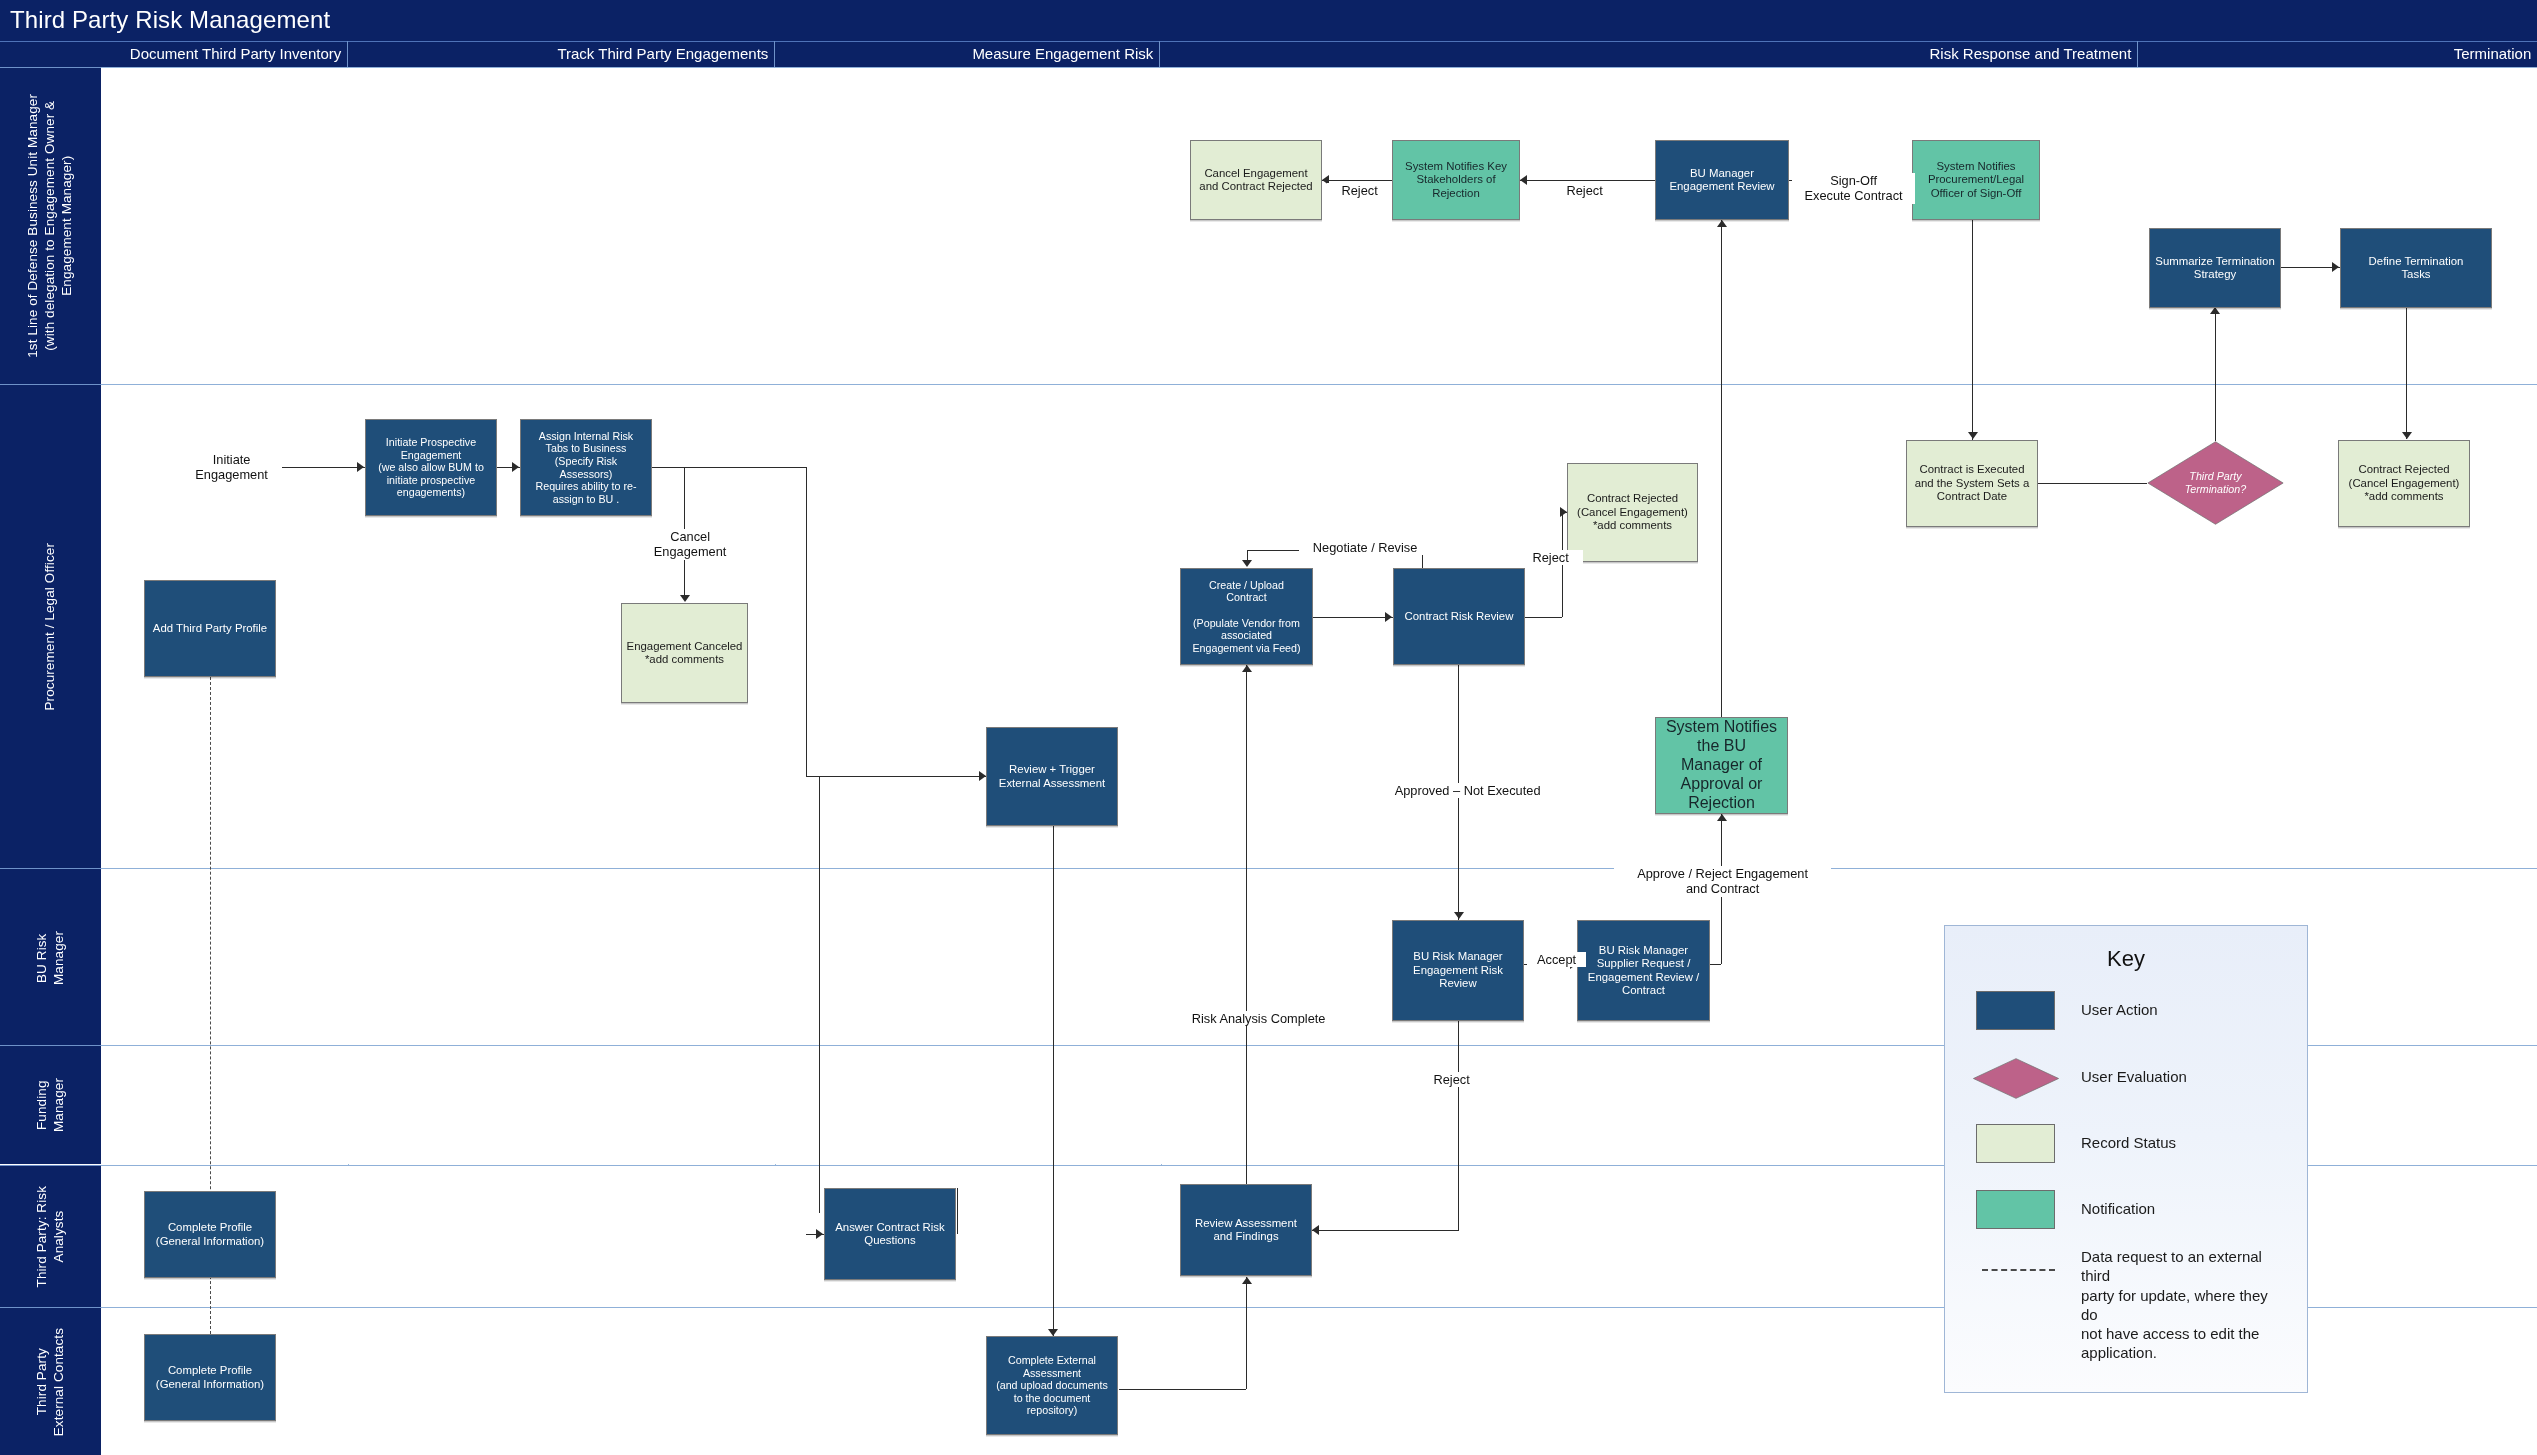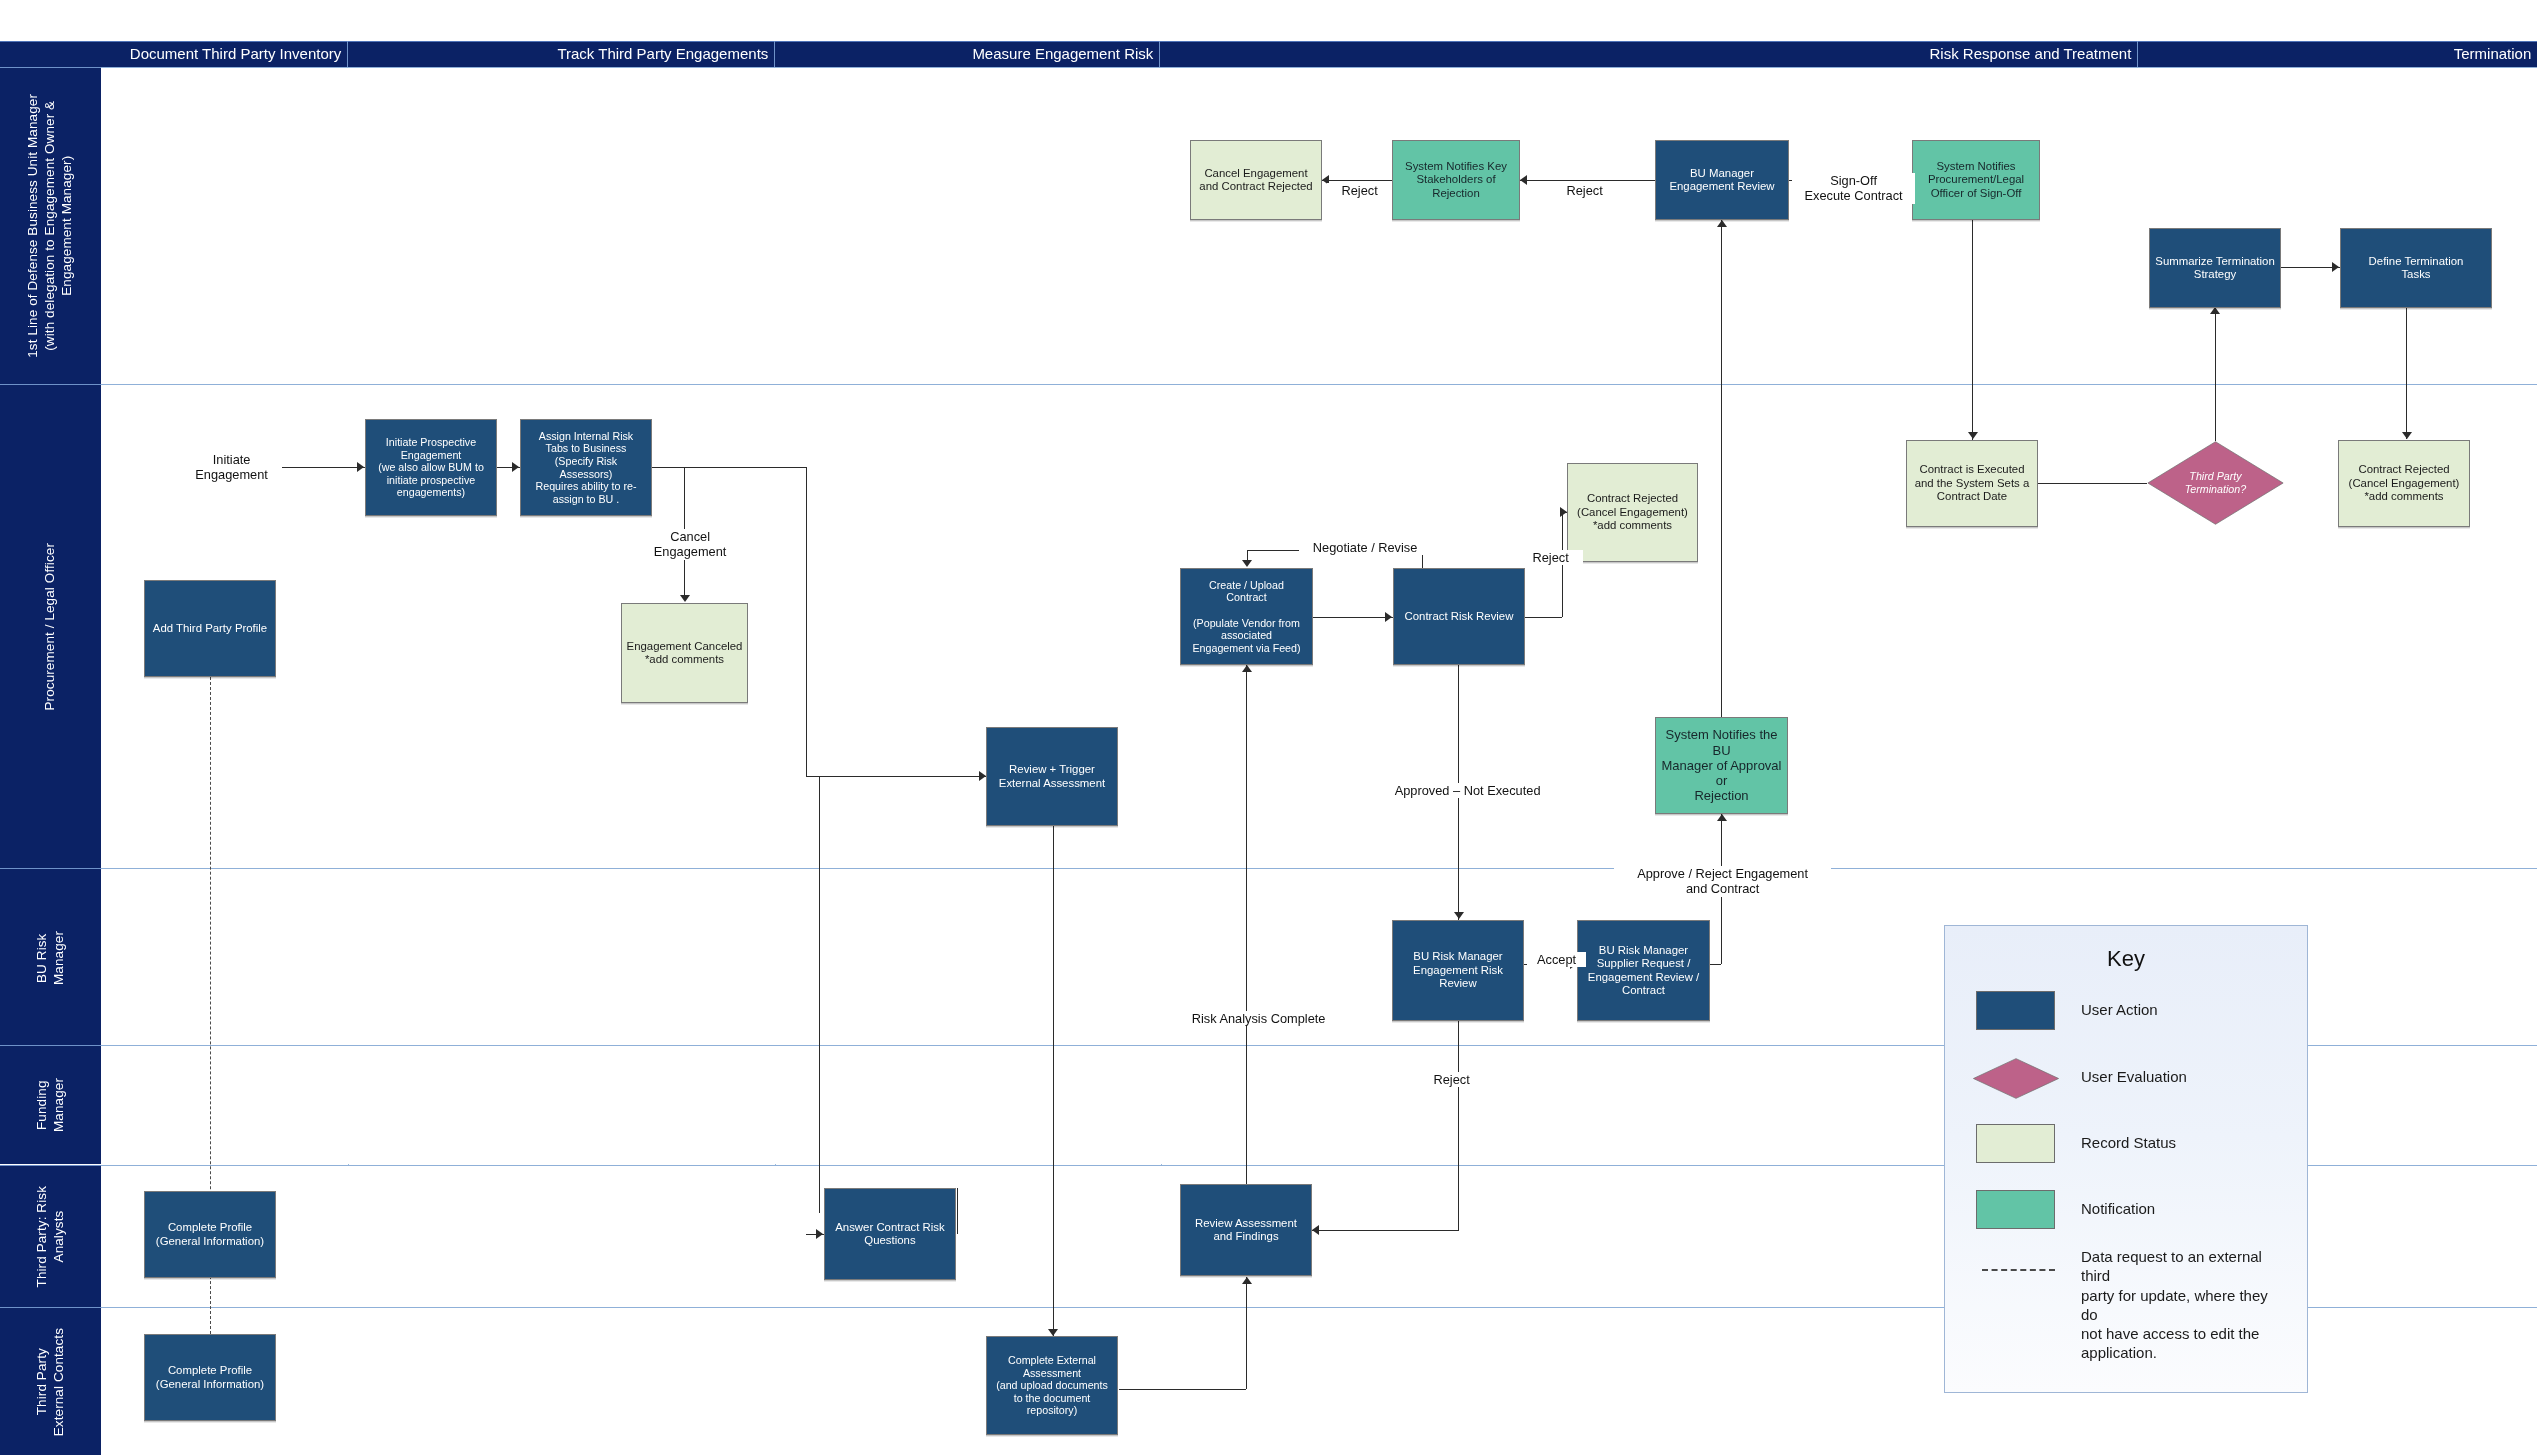--- a/index.html
+++ b/index.html
@@ -64,20 +64,23 @@
   #key-title{position:absolute;left:0;right:0;top:20px;text-align:center;font-size:22px;color:#111;}
   .key-row{position:absolute;left:31px;width:306px;height:43px;}
   .key-sw{position:absolute;left:0;top:0;width:77px;height:37px;border:0.7px solid #6c6c6c;}
   .key-tx{position:absolute;left:105px;top:8.5px;font-size:15px;color:#1b1b1b;line-height:1.28;white-space:pre-line;}
 </style>
 </head>
 <body>
 
 <div id="canvas">
 
+  <div id="title-bar">
+    <div id="title-text">Third Party Risk Management</div>
+  </div>
 
   <div id="phase-row"></div>
   <div id="phase-container">
       <div class="phase first" style="left: 101px; width: 247px;">
         <span>Document Third Party Inventory</span>
       </div>
       <div class="phase" style="left: 348px; width: 427px;">
         <span>Track Third Party Engagements</span>
       </div>
       <div class="phase" style="left: 775px; width: 385px;">
@@ -282,21 +285,21 @@
       </div>
       <div class="node action" style="left: 1393px; top: 568px; width: 132px; height: 97px;">
         <div class="t" style="font-size: 11.4px;">Contract Risk Review</div>
       </div>
       <div class="node record" style="left: 1567px; top: 463px; width: 131px; height: 99px;">
         <div class="t" style="font-size: 11.4px;">Contract Rejected
 (Cancel Engagement)
 *add comments</div>
       </div>
       <div class="node notify" style="left: 1655px; top: 717px; width: 133px; height: 97px;">
-        <div class="t" style="font-size: 13px;">System Notifies the BU
+        <div class="t" style="font-size: 16px;">System Notifies the BU
 Manager of Approval or
 Rejection</div>
       </div>
       <div class="node record" style="left: 1906px; top: 440px; width: 132px; height: 87px;">
         <div class="t" style="font-size: 11.4px;">Contract is Executed
 and the System Sets a
 Contract Date</div>
       </div>
       <div class="evalwrap" style="left: 2147px; top: 441px; width: 137px; height: 84px;">
         <svg width="137" height="84" viewBox="0 0 192 118">

